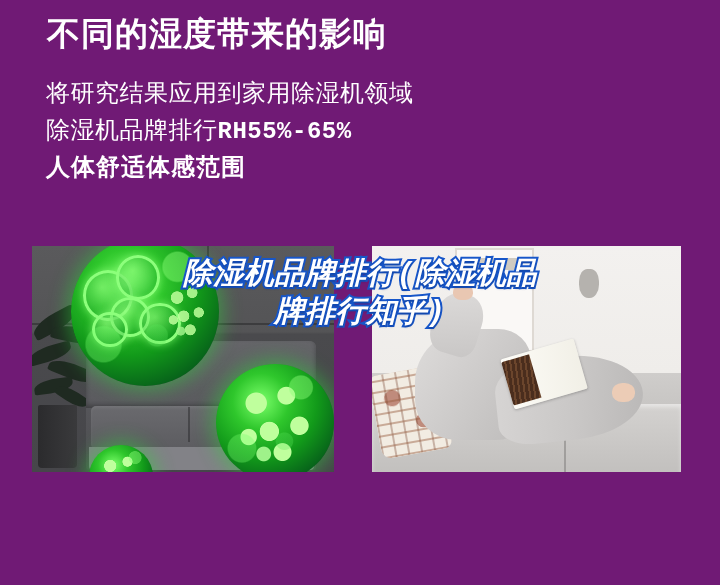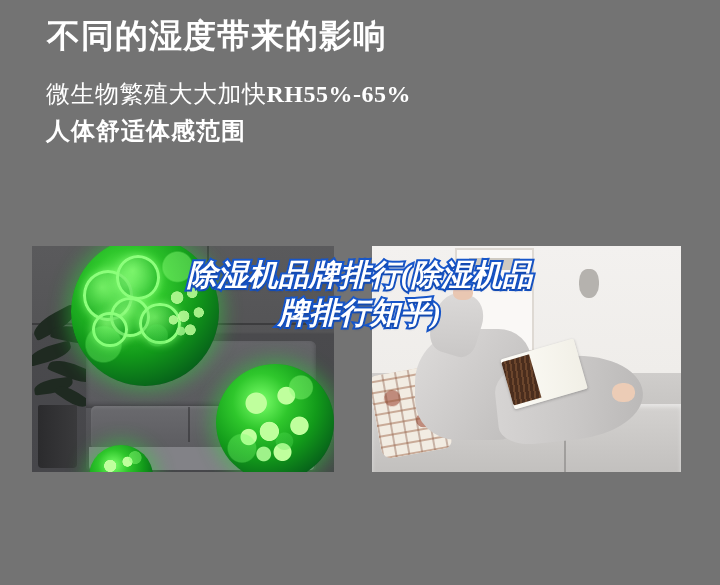--- a/index.html
+++ b/index.html
@@ -4,23 +4,23 @@
 <style>
   html, body {
     margin: 0;
     padding: 0;
     background: #ffffff;
   }
   #poster {
     position: relative;
     width: 720px;
     height: 585px;
-    background: #737373;
+    background: #701a75;
     overflow: hidden;
-    font-family: Liberation Serif, serif;
+    font-family: Liberation Mono, monospace;
     -webkit-font-smoothing: antialiased;
   }
 
   
   .headline {
     position: absolute;
     left: 47px;
     top: 16px;
     font-size: 33px;
     font-weight: bold;
@@ -399,21 +399,22 @@
   }
 </style>
 </head>
 <body>
 
 <div id="poster">
 
   <div class="headline">不同的湿度带来的影响</div>
 
   <div class="body-copy">
-    <div class="line"><span>微生物繁殖大大加快</span><span class="bold">RH55%-65%</span></div>
+    <div class="line">将研究结果应用到家用除湿机领域</div>
+    <div class="line"><span>除湿机品牌排行</span><span class="bold">RH55%-65%</span></div>
     <div class="line line-strong">人体舒适体感范围</div>
   </div>
 
   <div class="photo-strip">
 
     <div class="photo photo-left">
       <div class="room-dark">
         <div class="wall-seam"></div>
         <div class="wall-seam2"></div>
 

